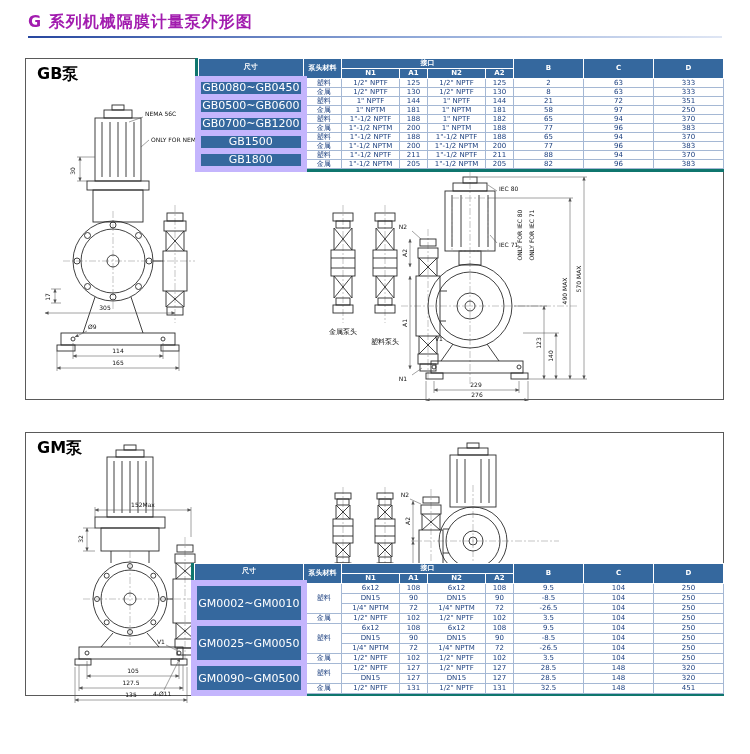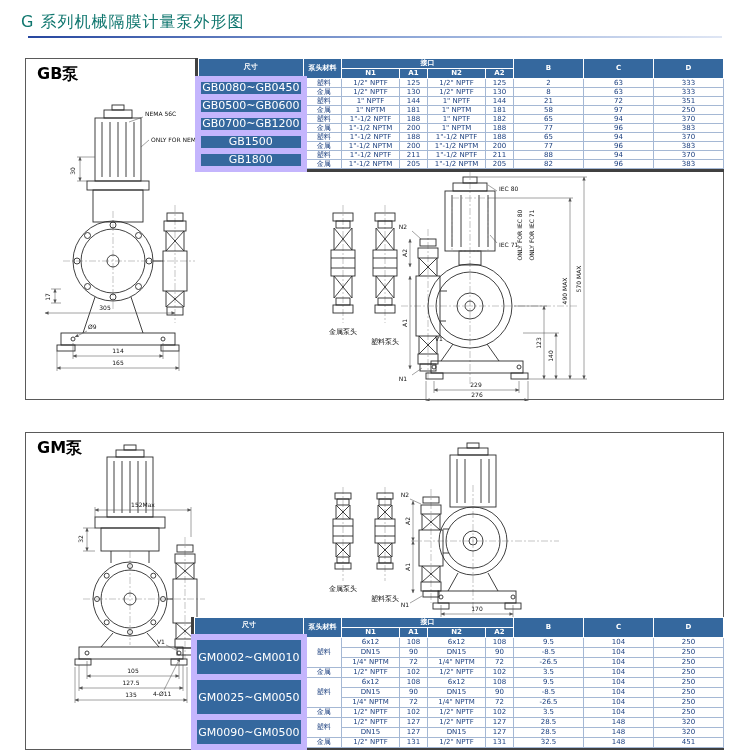--- a/index.html
+++ b/index.html
@@ -1,23 +1,23 @@
 <!DOCTYPE html>
 <html><head>
 <meta charset="utf-8">
 <style>
   *{box-sizing:border-box;margin:0;padding:0}
   html,body{width:750px;height:754px;background:#fff;font-family:"DejaVu Sans","Liberation Sans",sans-serif;position:relative;overflow:hidden}
-  .title{position:absolute;left:21px;top:12px;font-size:16px;font-weight:normal;color:#0f766e;letter-spacing:1px}
+  .title{position:absolute;left:28px;top:12px;font-size:16px;font-weight:bold;color:#a21caf;letter-spacing:1px}
   .rule{position:absolute;left:28px;top:36px;width:694px;height:2px;background:linear-gradient(90deg,#27479f,#8fa8d8 55%,#dfe6f4)}
   .panel{position:absolute;left:25px;width:699px;border:1px solid #5a5a5a;background:#fff}
   #panel-gb{top:58px;height:342px}
-  #panel-gm{top:432px;height:318px}
+  #panel-gm{top:432px;height:264px}
   .panel-label{position:absolute;left:11px;top:5px;font-size:16px;font-weight:bold;color:#000;z-index:3}
-  .spec-table{position:absolute;border-collapse:collapse;table-layout:fixed;z-index:2;background:#404040}
+  .spec-table{position:absolute;border-collapse:collapse;table-layout:fixed;z-index:2;background:#0f766e}
   #gb-table{top:-1px;right:-1px}
   #gm-table{bottom:-1px;right:-1px}
   .spec-table th{background:#35689e;color:#fff;border:1px solid #fff;font-weight:bold;font-size:7px;height:9px;line-height:9px;padding:0;text-align:center}
   .spec-table td{background:#fff;border:1px solid #a5b8d4;color:#1a3e7e;font-size:7px;height:8px;line-height:8px;padding:0 1px;text-align:center;white-space:nowrap}
   #gm-table td{height:9px;line-height:9px}
   .spec-table td.size-cell{background:#35689e;color:#fff;border:6px solid #c4b5fd;font-size:11px}
   svg{position:absolute;z-index:1}
   #gb-svg{left:7px;top:42px}
   #gm-svg{left:7px;top:8px}
   .ln *,.ln{stroke:#2b2b2b;fill:none;stroke-width:.9}

